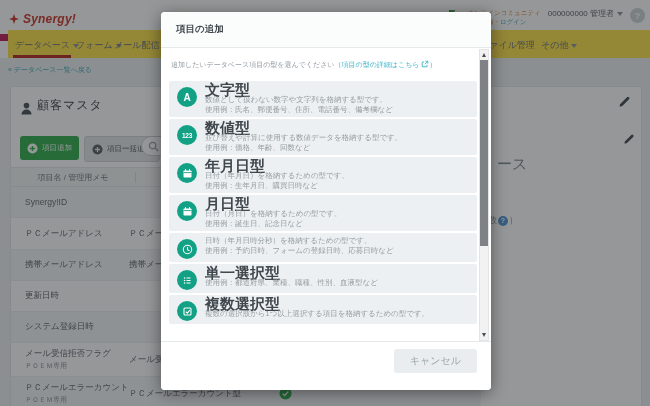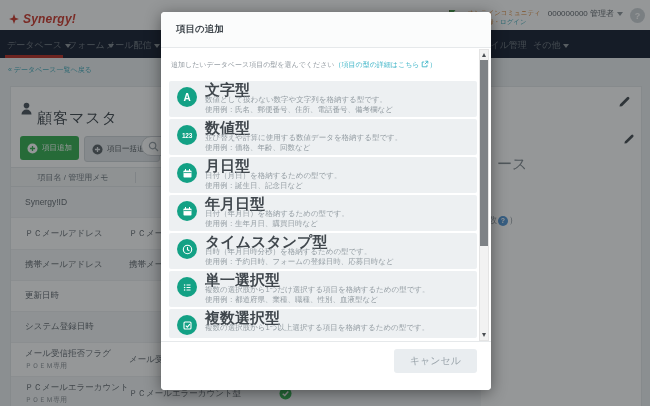--- a/index.html
+++ b/index.html
@@ -11,29 +11,29 @@
         font-weight:bold;font-style:italic;font-size:12px;letter-spacing:.2px}
   .hdr-right{position:absolute;right:5px;top:4px;display:flex;align-items:flex-start;gap:7px}
   .community{font-size:6.5px;line-height:9px;color:#d9822f;cursor:pointer}
   .community .teal{color:#3aa7b8}
   .account{font-size:8px;color:#555c63;display:flex;align-items:center;white-space:nowrap}
   .caret{width:0;height:0;border-left:3px solid transparent;border-right:3px solid transparent;
          border-top:4px solid #8a9298;display:inline-block;margin-left:3px}
   .help{width:15px;height:15px;border-radius:50%;background:#cdd2d6;color:#fff;font-size:9px;
         font-weight:bold;display:flex;align-items:center;justify-content:center}
   
-  .nav{position:absolute;top:30px;left:0;right:0;height:28px;background:#0f172a;border-bottom:5px solid #c2410c;z-index:1}
+  .nav{position:absolute;top:30px;left:8px;right:0;height:28px;background:#fde047;border-bottom:5px solid #c2410c;z-index:1}
   .nav-item{position:absolute;top:9px;font-size:9px;color:#68727b;display:flex;align-items:center;white-space:nowrap;cursor:pointer}
   #nav-db{left:7px}#nav-form{left:68px}#nav-mail{left:106px}#nav-file{left:472px}#nav-other{left:533px}
   .nav-underline{position:absolute;left:5px;top:25px;width:58px;height:3px;background:#b3271d}
   
   .content{position:absolute;top:58px;left:0;right:0;bottom:0;background:#edf0f1;z-index:1}
   .back-link{position:absolute;left:8px;top:7px;font-size:7px;color:#3ba8ba;cursor:pointer}
   .card{position:absolute;left:10px;top:28px;width:632px;bottom:-10px;background:#fff;border:1px solid #e3e6e8;box-sizing:border-box}
-  .page-title{position:absolute;left:26px;top:22px;font-size:15px;color:#3a4249;letter-spacing:1px}
+  .page-title{position:absolute;left:26px;top:10px;font-size:12px;color:#3a4249;letter-spacing:1px}
   .person{position:absolute;left:8px;top:14px}
   .pencil1{position:absolute;right:10px;top:8px;cursor:pointer}
   .pencil2{position:absolute;right:6px;top:46px;cursor:pointer}
   .btn{display:flex;align-items:center;gap:4px;height:20px;border-radius:3px;font-size:7.5px;
        padding:12px 7px;box-sizing:border-box;cursor:pointer;white-space:nowrap}
   .btn-add{position:absolute;left:9px;top:49px;background:#2fad4a;color:#fff}
   .btn-bulk{position:absolute;left:73px;top:49px;background:#e3e7ea;color:#4a5157;border:1px solid #cfd4d8}
   .search{position:absolute;left:130px;top:49px;width:130px;height:20px;border:1px solid #c8cdd1;
           border-radius:10px;background:#fff;display:flex;align-items:center;padding:0 6px;box-sizing:border-box}
   .frag1{position:absolute;left:486px;top:68px;font-size:15px;color:#7d868d}
@@ -265,68 +265,66 @@
     </div>
     <div class="titem">
       <div class="ticon">
         <svg width="11" height="11" viewBox="0 0 11 11">
             <path d="M3.5 1v2M7.5 1v2" stroke="#fff" stroke-width="1"></path>
             <rect x="1.5" y="2.5" width="8" height="7" rx="0.8" fill="#fff"></rect>
             <path d="M1.5 4.6h8" stroke="#13a185" stroke-width="0.9"></path>
           </svg>
       </div>
       <div>
+          <div class="ttitle">年月日型</div>
+        <div class="tdesc">日付（年月日）を格納するための型です。</div>
+        <div class="tex">使用例：生年月日、購買日時など</div>
+        </div>
+    </div>
+    <div class="titem">
+      <div class="ticon">
+        <svg width="11" height="11" viewBox="0 0 11 11">
+            <path d="M3.5 1v2M7.5 1v2" stroke="#fff" stroke-width="1"></path>
+            <rect x="1.5" y="2.5" width="8" height="7" rx="0.8" fill="#fff"></rect>
+            <path d="M1.5 4.6h8" stroke="#13a185" stroke-width="0.9"></path>
+          </svg>
+      </div>
+      <div>
           <div class="ttitle">月日型</div>
         <div class="tdesc">日付（月日）を格納するための型です。</div>
         <div class="tex">使用例：誕生日、記念日など</div>
         </div>
     </div>
     <div class="titem">
       <div class="ticon">
         <svg width="11" height="11" viewBox="0 0 11 11">
-            <path d="M3.5 1v2M7.5 1v2" stroke="#fff" stroke-width="1"></path>
-            <rect x="1.5" y="2.5" width="8" height="7" rx="0.8" fill="#fff"></rect>
-            <path d="M1.5 4.6h8" stroke="#13a185" stroke-width="0.9"></path>
-          </svg>
-      </div>
-      <div>
-          <div class="ttitle">年月日型</div>
-        <div class="tdesc">日付（年月日）を格納するための型です。</div>
-        <div class="tex">使用例：生年月日、購買日時など</div>
-        </div>
-    </div>
-    <div class="titem">
-      <div class="ticon">
-        <svg width="11" height="11" viewBox="0 0 11 11">
             <circle cx="5.5" cy="5.5" r="4.2" stroke="#fff" stroke-width="1.1" fill="none"></circle>
             <path d="M5.5 3v2.7l1.9 1" stroke="#fff" stroke-width="1.1" fill="none"></path>
           </svg>
       </div>
       <div>
-          <div class="ttitle">タイムスタンプ型</div>
         <div class="tdesc">日時（年月日時分秒）を格納するための型です。</div>
         <div class="tex">使用例：予約日時、フォームの登録日時、応募日時など</div>
         </div>
     </div>
     <div class="titem">
       <div class="ticon">
         <svg width="11" height="11" viewBox="0 0 11 11">
             <g stroke="#fff" stroke-width="1">
               <path d="M4.5 3h4M4.5 5.5h4M4.5 8h4"></path>
             </g>
             <g fill="#fff">
               <circle cx="2.6" cy="3" r="0.8"></circle>
               <circle cx="2.6" cy="5.5" r="0.8"></circle>
               <circle cx="2.6" cy="8" r="0.8"></circle>
             </g>
           </svg>
       </div>
       <div>
           <div class="ttitle">単一選択型</div>
-        <div class="tdesc">複数の選択肢から1つだけ選択する項目を格納するための型です。</div>
         <div class="tex">使用例：都道府県、業種、職種、性別、血液型など</div>
         </div>
     </div>
     <div class="titem">
       <div class="ticon">
         <svg width="11" height="11" viewBox="0 0 11 11">
             <rect x="2" y="2" width="7" height="7" rx="1" stroke="#fff" stroke-width="1.1" fill="none"></rect>
             <path d="M3.8 5.6l1.5 1.5 2.6-3" stroke="#fff" stroke-width="1.1" fill="none"></path>
           </svg>
       </div>

